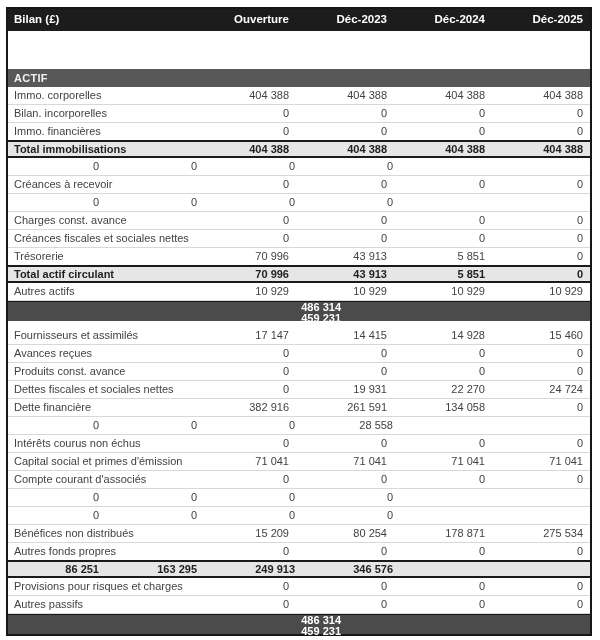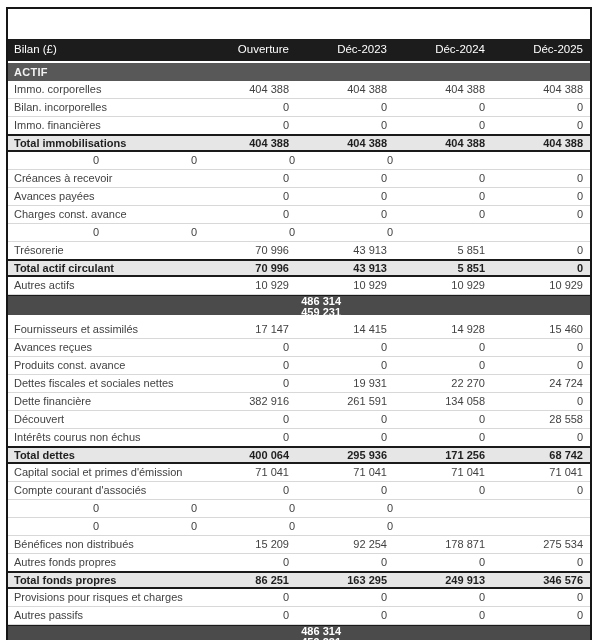--- a/index.html
+++ b/index.html
@@ -38,31 +38,31 @@
     width: 98px;
     text-align: right;
     padding-right: 7px;
     box-sizing: border-box;
     white-space: nowrap;
   }
   .row.head {
     height: 24px;
     background: #1c1c1c;
     color: #ffffff;
-    font-weight: normal;
+    font-weight: bold;
     font-size: 11.5px;
     border-bottom: 2px solid #ffffff;
-    margin-top: 30px;
   }
   .row.section {
     height: 18px;
     background: #585858;
     color: #f2f2f2;
     font-weight: bold;
     letter-spacing: 0.3px;
+    margin-top: 36px;
   }
   .row.data {
     height: 18px;
     background: #ffffff;
     color: #424242;
     border-bottom: 1px solid #d8d8d8;
   }
   .row.subtotal {
     height: 18px;
     background: #e6e6e6;
@@ -136,34 +136,34 @@
         <div class="cell">0</div>
       </div>
       <div class="row data">
         <div class="label">Créances à recevoir</div>
         <div class="cell">0</div>
         <div class="cell">0</div>
         <div class="cell">0</div>
         <div class="cell">0</div>
       </div>
       <div class="row data">
-        <div class="label">Avances payées</div>
         <div class="cell">0</div>
         <div class="cell">0</div>
         <div class="cell">0</div>
         <div class="cell">0</div>
       </div>
       <div class="row data">
         <div class="label">Charges const. avance</div>
         <div class="cell">0</div>
         <div class="cell">0</div>
         <div class="cell">0</div>
         <div class="cell">0</div>
       </div>
       <div class="row data">
+        <div class="label">Créances fiscales et sociales nettes</div>
         <div class="cell">0</div>
         <div class="cell">0</div>
         <div class="cell">0</div>
         <div class="cell">0</div>
       </div>
       <div class="row data">
         <div class="label">Trésorerie</div>
         <div class="cell">70 996</div>
         <div class="cell">43 913</div>
         <div class="cell">5 851</div>
@@ -220,39 +220,31 @@
         <div class="cell">24 724</div>
       </div>
       <div class="row data">
         <div class="label">Dette financière</div>
         <div class="cell">382 916</div>
         <div class="cell">261 591</div>
         <div class="cell">134 058</div>
         <div class="cell">0</div>
       </div>
       <div class="row data">
-        <div class="label">Découvert</div>
         <div class="cell">0</div>
         <div class="cell">0</div>
         <div class="cell">0</div>
         <div class="cell">28 558</div>
       </div>
       <div class="row data">
         <div class="label">Intérêts courus non échus</div>
         <div class="cell">0</div>
         <div class="cell">0</div>
         <div class="cell">0</div>
         <div class="cell">0</div>
-      </div>
-      <div class="row subtotal">
-        <div class="label">Total dettes</div>
-        <div class="cell">400 064</div>
-        <div class="cell">295 936</div>
-        <div class="cell">171 256</div>
-        <div class="cell">68 742</div>
       </div>
       <div class="row data">
         <div class="label">Capital social et primes d'émission</div>
         <div class="cell">71 041</div>
         <div class="cell">71 041</div>
         <div class="cell">71 041</div>
         <div class="cell">71 041</div>
       </div>
       <div class="row data">
         <div class="label">Compte courant d'associés</div>
@@ -269,33 +261,32 @@
       </div>
       <div class="row data">
         <div class="cell">0</div>
         <div class="cell">0</div>
         <div class="cell">0</div>
         <div class="cell">0</div>
       </div>
       <div class="row data">
         <div class="label">Bénéfices non distribués</div>
         <div class="cell">15 209</div>
-        <div class="cell">92 254</div>
+        <div class="cell">80 254</div>
         <div class="cell">178 871</div>
         <div class="cell">275 534</div>
       </div>
       <div class="row data">
         <div class="label">Autres fonds propres</div>
         <div class="cell">0</div>
         <div class="cell">0</div>
         <div class="cell">0</div>
         <div class="cell">0</div>
       </div>
       <div class="row subtotal">
-        <div class="label">Total fonds propres</div>
         <div class="cell">86 251</div>
         <div class="cell">163 295</div>
         <div class="cell">249 913</div>
         <div class="cell">346 576</div>
       </div>
       <div class="row data">
         <div class="label">Provisions pour risques et charges</div>
         <div class="cell">0</div>
         <div class="cell">0</div>
         <div class="cell">0</div>

